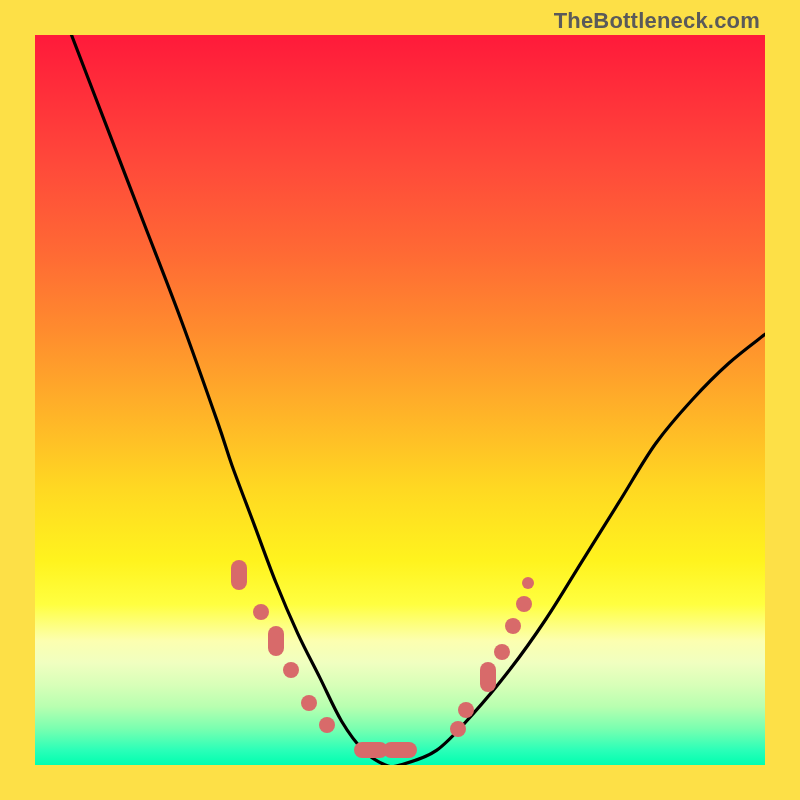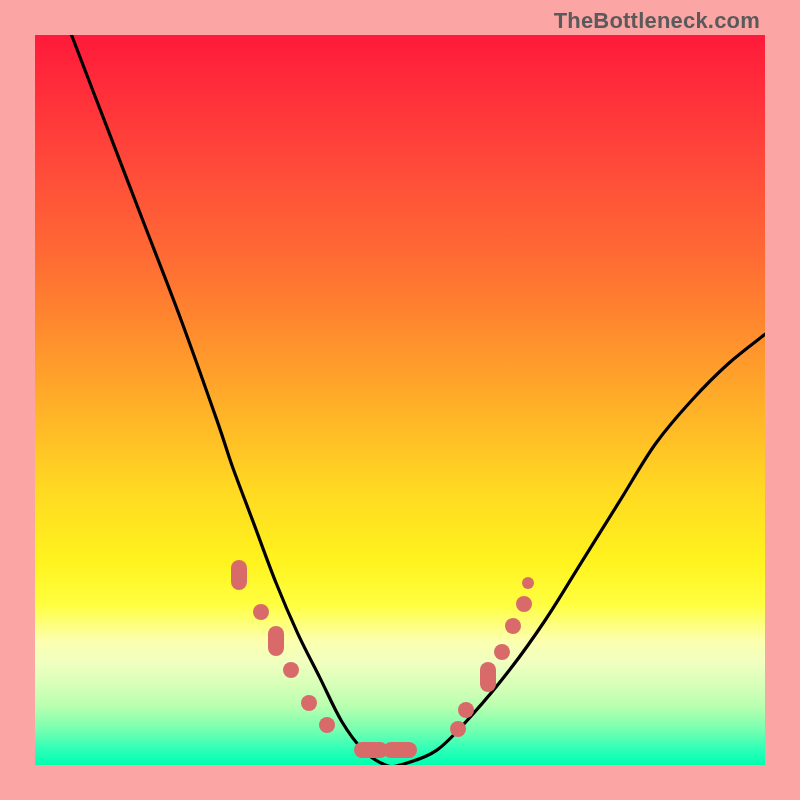--- a/index.html
+++ b/index.html
@@ -1,21 +1,21 @@
 <!DOCTYPE html>
 <html><head>
 <meta charset="utf-8">
 <style>
   * { margin: 0; padding: 0; box-sizing: border-box; }
   html, body { width: 800px; height: 800px; background: #000; overflow: hidden; }
   .frame {
     position: relative;
     width: 800px;
     height: 800px;
-    background: #fca5a5;
+    background: #fde047;
   }
   .plot-area {
     position: absolute;
     left: 35px;
     top: 35px;
     width: 730px;
     height: 730px;
     background: linear-gradient(to bottom,
       #ff1a3a 0%,
       #ff2f3a 8%,

